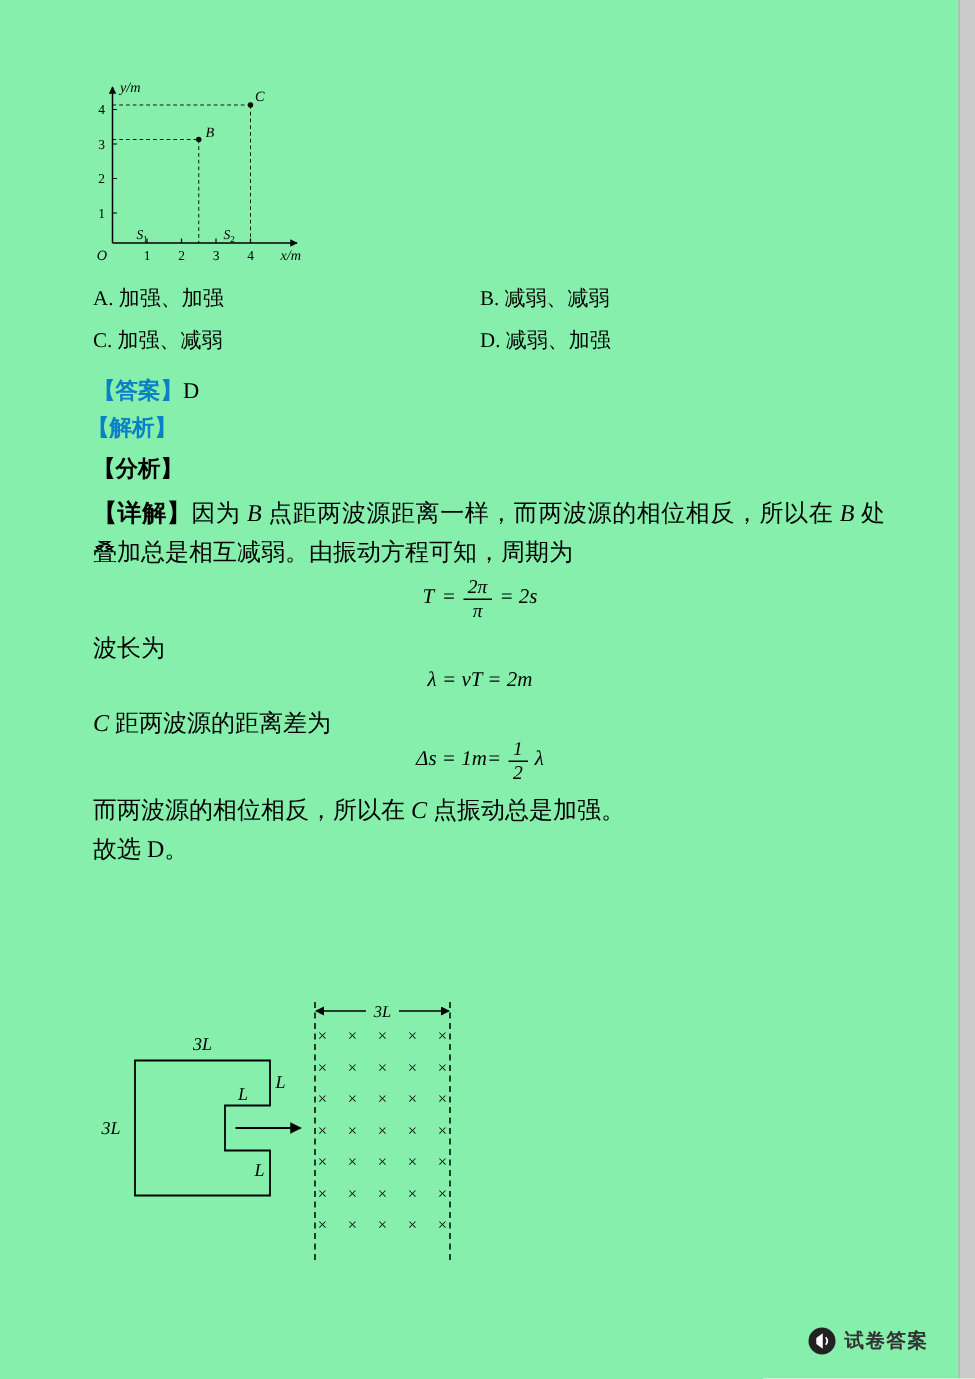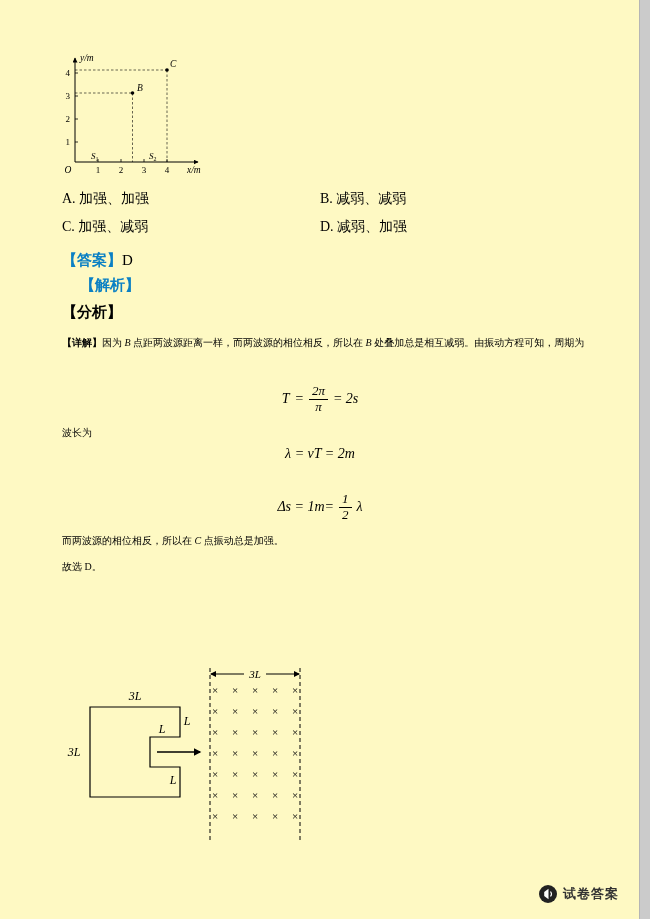--- a/index.html
+++ b/index.html
@@ -1,28 +1,28 @@
 <!DOCTYPE html>
 <html style="--accent: #0b80c4;"><head>
 <meta charset="utf-8">
 <style>
   * { margin:0; padding:0; box-sizing:border-box; }
   html,body { background:#ffffff; }
   .page {
     position:relative; width:650px; height:919px; margin:0 auto;
-    background:#fef9c3; color:#000; overflow:hidden;
+    background:#86efac; color:#000; overflow:hidden;
     font-family:"Liberation Serif", serif;
   }
   .abs { position:absolute; }
   .blue { color:var(--accent, #0b80c4); }
   .bold { font-weight:bold; }
   .it { font-style:italic; }
   .txt14 { font-size:14px; }
   .txt15 { font-size:15px; }
-  .para { font-size:10px; line-height:26px; text-align:justify; }
+  .para { font-size:16px; line-height:26px; text-align:justify; }
   .formula {
     position:absolute; left:0; width:640px;
     display:flex; justify-content:center; align-items:center; gap:5px;
     font-size:14px; font-style:italic;
   }
   .frac { display:inline-flex; flex-direction:column; align-items:center; line-height:1.15; font-size:13px; }
   .frac .num { display:block; border-bottom:1px solid #000; padding:0 3px; }
   .frac .den { display:block; padding:0 3px; }
   .watermark { display:flex; align-items:center; gap:5px; }
   .watermark span { font-size:13px; font-weight:bold; color:#333; letter-spacing:1px; }
@@ -83,21 +83,21 @@
   </svg>
 
   <span class="abs txt14" style="left:62px; top:190px;">A. 加强、加强</span>
   <span class="abs txt14" style="left:320px; top:190px;">B. 减弱、减弱</span>
   <span class="abs txt14" style="left:62px; top:218px;">C. 加强、减弱</span>
   <span class="abs txt14" style="left:320px; top:218px;">D. 减弱、加强</span>
 
   <div class="abs txt15" style="left:62px; top:251px;">
     <span class="blue bold">【答案】</span><span>D</span>
   </div>
-  <div class="abs txt15" style="left:80px; top:276px;">
+  <div class="abs txt15" style="left:58px; top:276px;">
     <span class="blue bold">【解析】</span>
   </div>
   <div class="abs txt15" style="left:62px; top:303px;">
     <span class="bold">【分析】</span>
   </div>
 
   <div class="abs para" style="left:62px; top:330px; width:528px;">
     <span class="bold">【详解】</span><span>因为 </span><span class="it">B</span><span> 点距两波源距离一样，而两波源的相位相反，所以在 </span><span class="it">B</span><span> 处叠加总是相互减弱。由振动方程可知，周期为</span>
   </div>
 
@@ -110,20 +110,23 @@
       </span>
     <span>= 2s</span>
   </div>
 
   <div class="abs para" style="left:62px; top:420px;">波长为</div>
 
   <div class="formula" style="top:446px;justify-content:center;">
     <span>λ = vT = 2m</span>
   </div>
 
+  <div class="abs para" style="left:62px; top:470px;">
+    <span class="it">C</span><span> 距两波源的距离差为</span>
+  </div>
 
   <div class="formula" style="top:492px;">
     <span>Δs = 1m=</span>
     <span class="frac">
         <span class="num">1</span>
         <span class="den">2</span>
       </span>
     <span>λ</span>
   </div>
 

